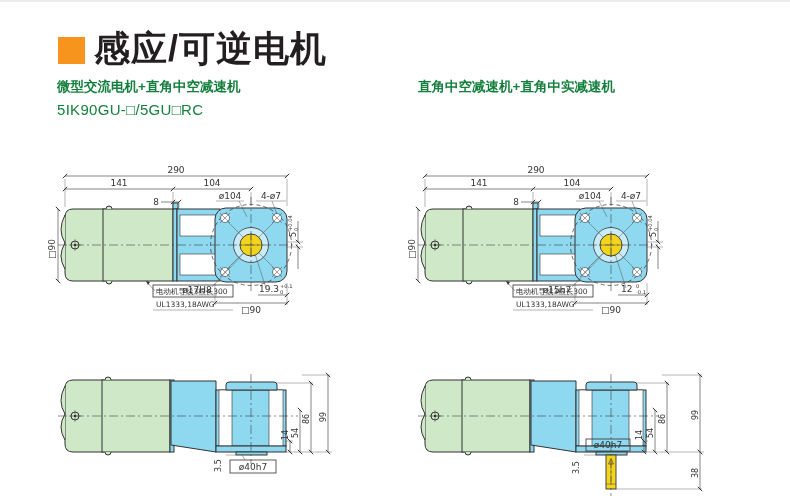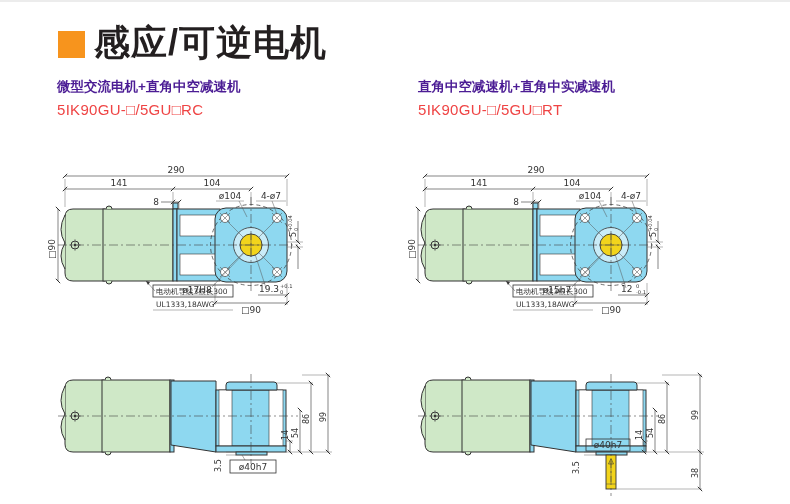--- a/index.html
+++ b/index.html
@@ -10,28 +10,28 @@
     --shaft:#f2d41c;
     --ink:#231f20;
     --line:#333333;
   }
   html,body{margin:0;padding:0;background:#fff;}
   .canvas{
     position:relative;width:790px;height:504px;background:#ffffff;overflow:hidden;
     border-top:2px solid #ececec;
     font-family:"Liberation Sans","DejaVu Sans",sans-serif;
   }
-  .hdr{position:absolute;left:58px;top:20px;display:flex;align-items:flex-start;}
+  .hdr{position:absolute;left:58px;top:26px;display:flex;align-items:flex-start;}
   .sq{width:27px;height:27px;background:var(--accent);margin-top:9px;}
   .title{margin:0 0 0 9px;font-size:36px;line-height:42px;font-weight:800;color:var(--ink);letter-spacing:1px;}
   .col-head{position:absolute;top:76px;width:330px;}
   .col-head.lft{left:57px}
   .col-head.rgt{left:418px}
-  .sub{font-size:13.5px;font-weight:700;color:#4c1d95;line-height:17px;}
-  .model{font-size:15px;color:#ef4444;margin-top:6px;letter-spacing:.3px;}
+  .sub{font-size:13.5px;font-weight:700;color:#15803d;line-height:17px;}
+  .model{font-size:15px;color:#15803d;margin-top:6px;letter-spacing:.3px;}
   svg{position:absolute;overflow:visible;}
   svg text{font-family:"DejaVu Sans","Liberation Sans",sans-serif;fill:#333;}
   .t9{font-size:9px}
   .t8{font-size:8px}
   .t7{font-size:7.5px}
   .t5{font-size:5.2px}
   .tm{text-anchor:middle}
   .o{fill:none;stroke:var(--line);stroke-width:1}
   .fm{fill:var(--motor);stroke:var(--line);stroke-width:1}
   .fg{fill:var(--gear);stroke:var(--line);stroke-width:1}
@@ -55,21 +55,20 @@
     <div class="sq"></div>
     <h1 class="title">感应/可逆电机</h1>
   </div>
 
   <div class="col-head lft">
     <div class="sub">微型交流电机+直角中空减速机</div>
     <div class="model">5IK90GU-□/5GU□RC</div>
   </div>
   <div class="col-head rgt">
     <div class="sub">直角中空减速机+直角中实减速机</div>
-    <div class="model">5IK90GU-□/5GU□RT</div>
   </div>
 
   <svg style="left:40px;top:155px" width="345" height="200" viewBox="0 0 345 200">
     <defs>
       <marker id="tk" viewBox="0 0 8 8" markerWidth="8" markerHeight="8" refX="4" refY="4" orient="auto" markerUnits="userSpaceOnUse">
         <path d="M1.8,6.2 L6.2,1.8" stroke="#333" stroke-width="1" fill="none"></path>
       </marker>
     </defs>
 
     <g>

